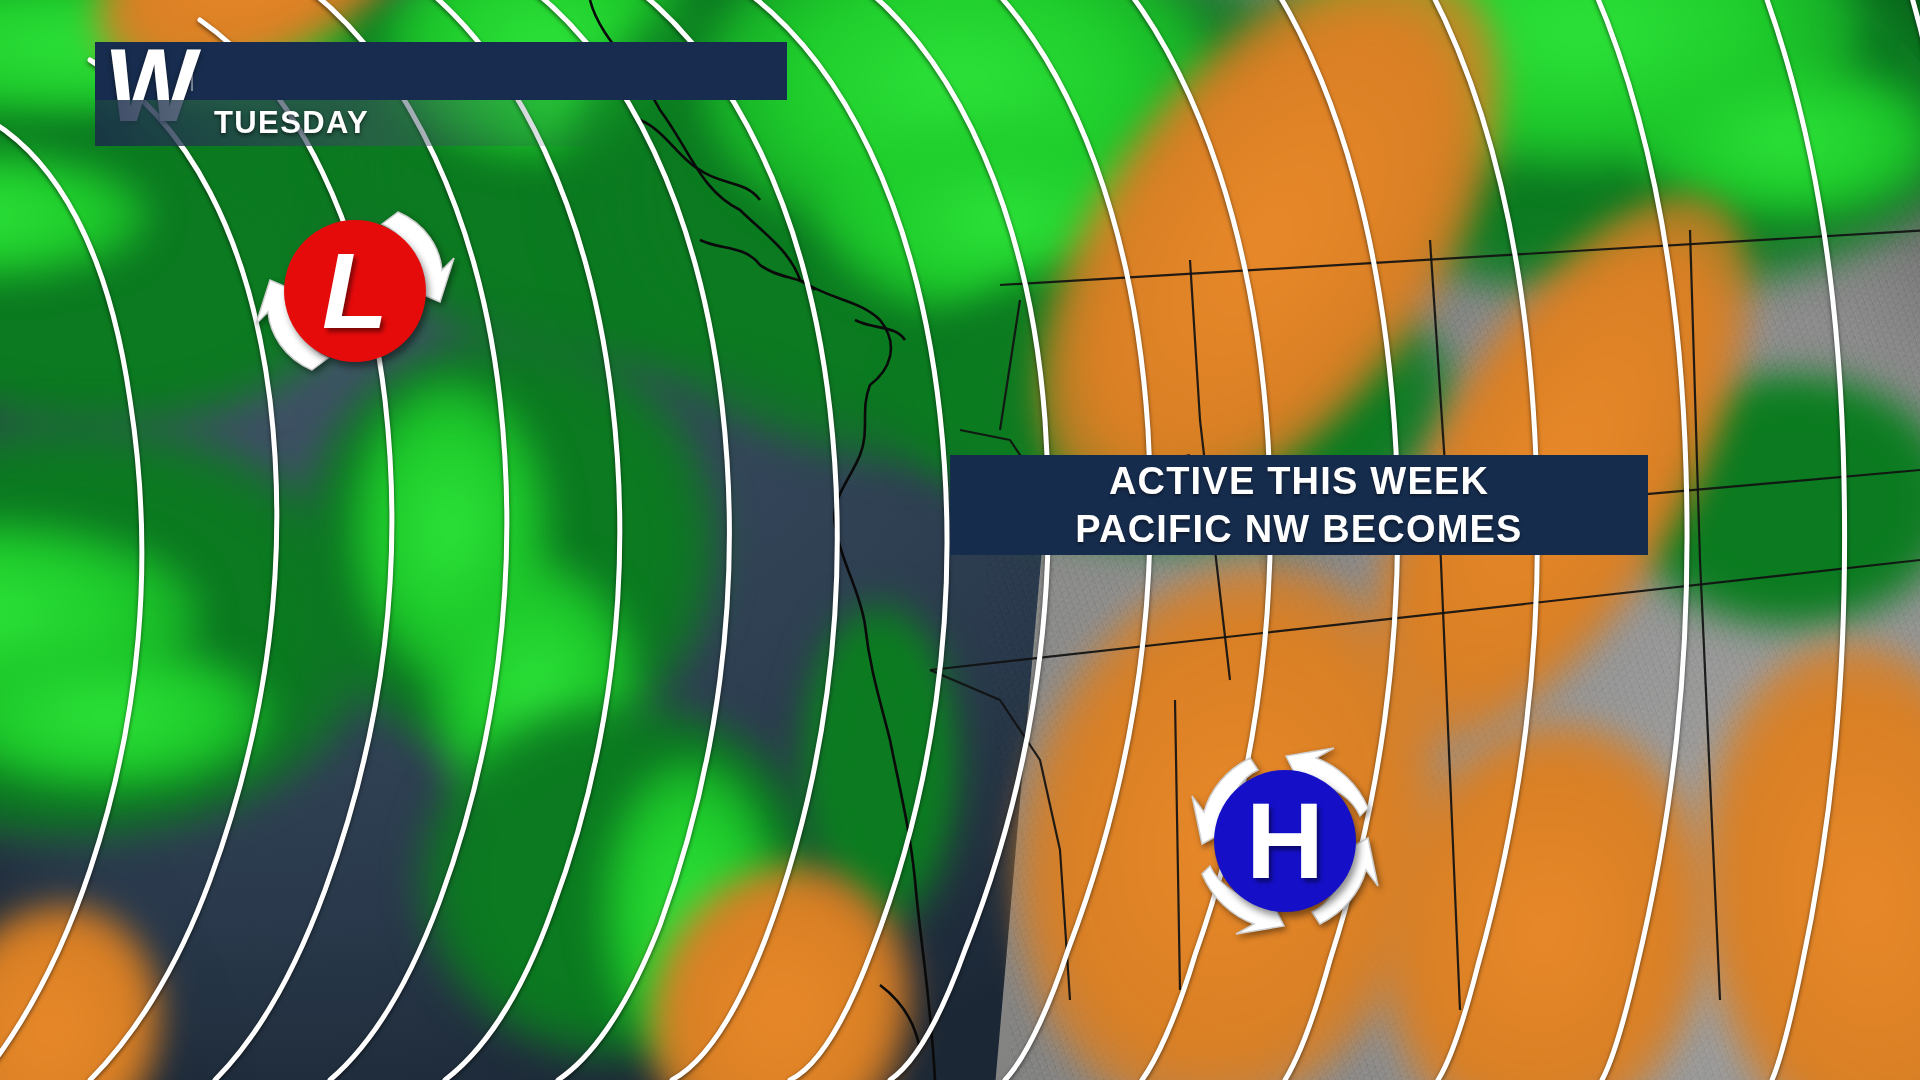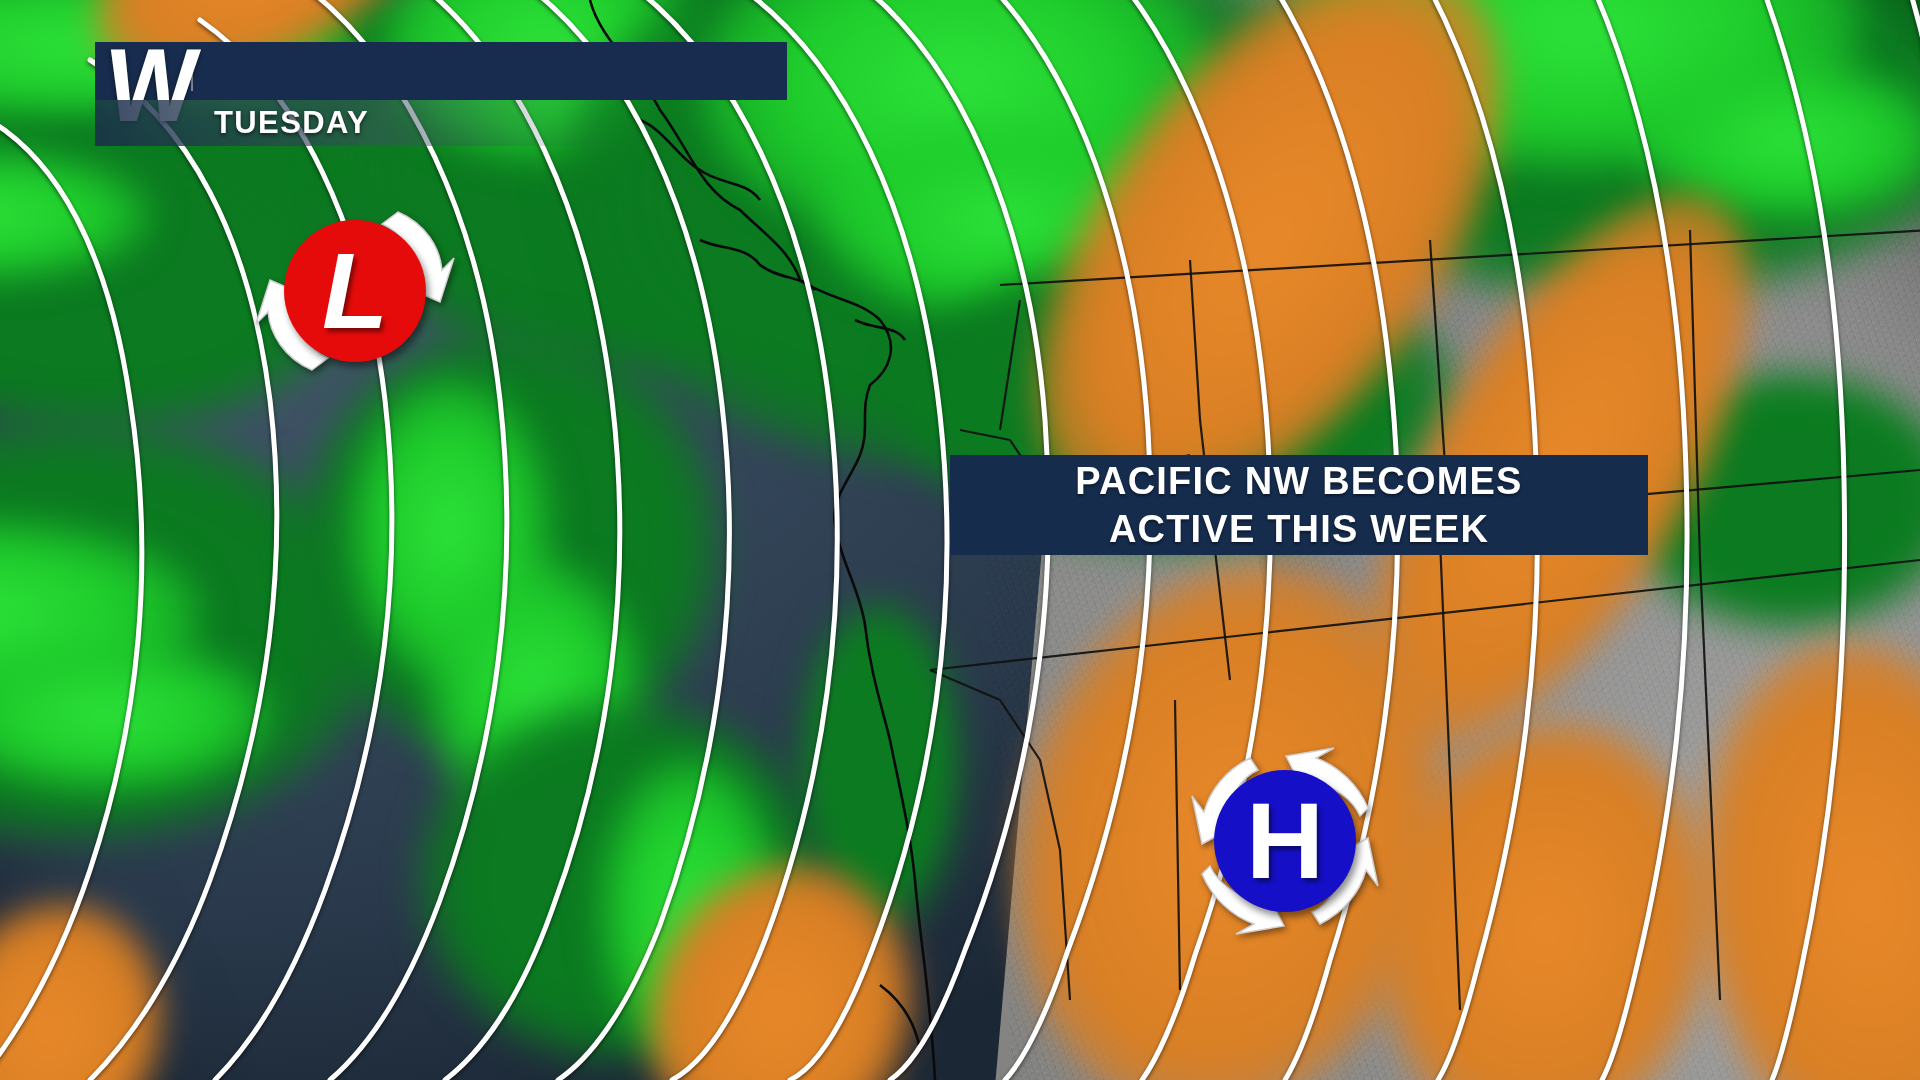--- a/index.html
+++ b/index.html
@@ -271,17 +271,17 @@
       <path d="M128,176 C152,164 168,144 174,122 L186,138 L176,90 L132,114 L152,118 C146,138 138,156 120,164 Z"></path>
       <path d="M176,60 C166,36 146,18 124,10 L142,0 L94,8 L116,52 L122,32 C142,40 160,50 168,68 Z"></path>
       <path d="M10,126 C20,150 40,168 62,176 L44,186 L92,178 L70,134 L64,154 C44,146 26,136 18,118 Z"></path>
     </svg>
     <div class="disc">
       <span class="glyph">H</span>
     </div>
   </div>
 
   <div class="headline">
+    <div>ACTIVE THIS WEEK</div>
     <div>PACIFIC NW BECOMES</div>
-    <div>ACTIVE THIS WEEK</div>
   </div>
 
 </div>
 
 </body></html>

